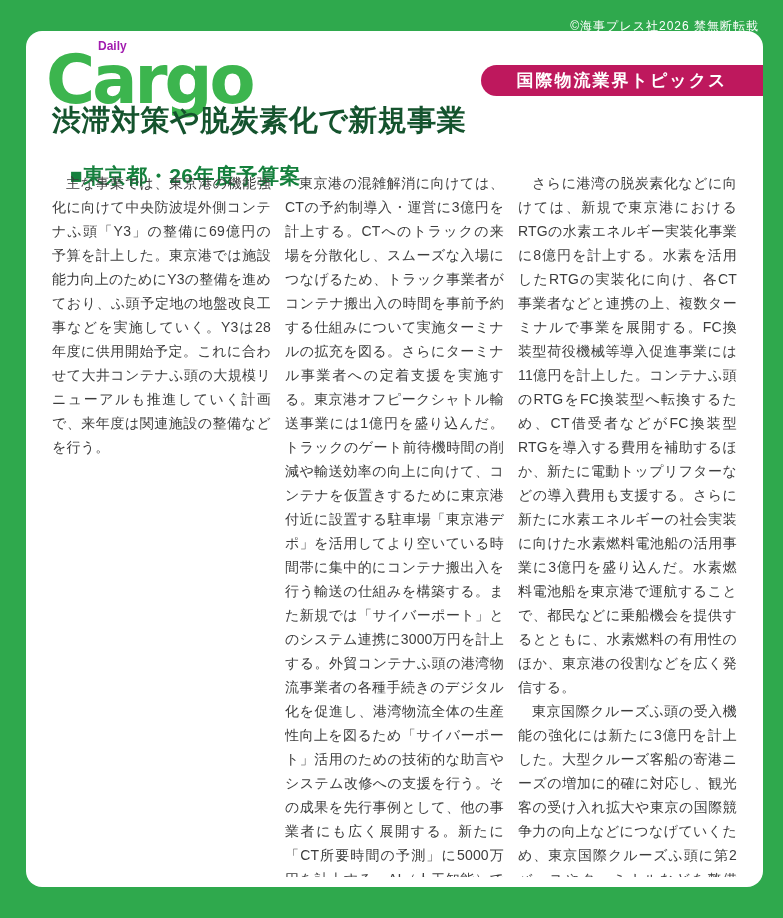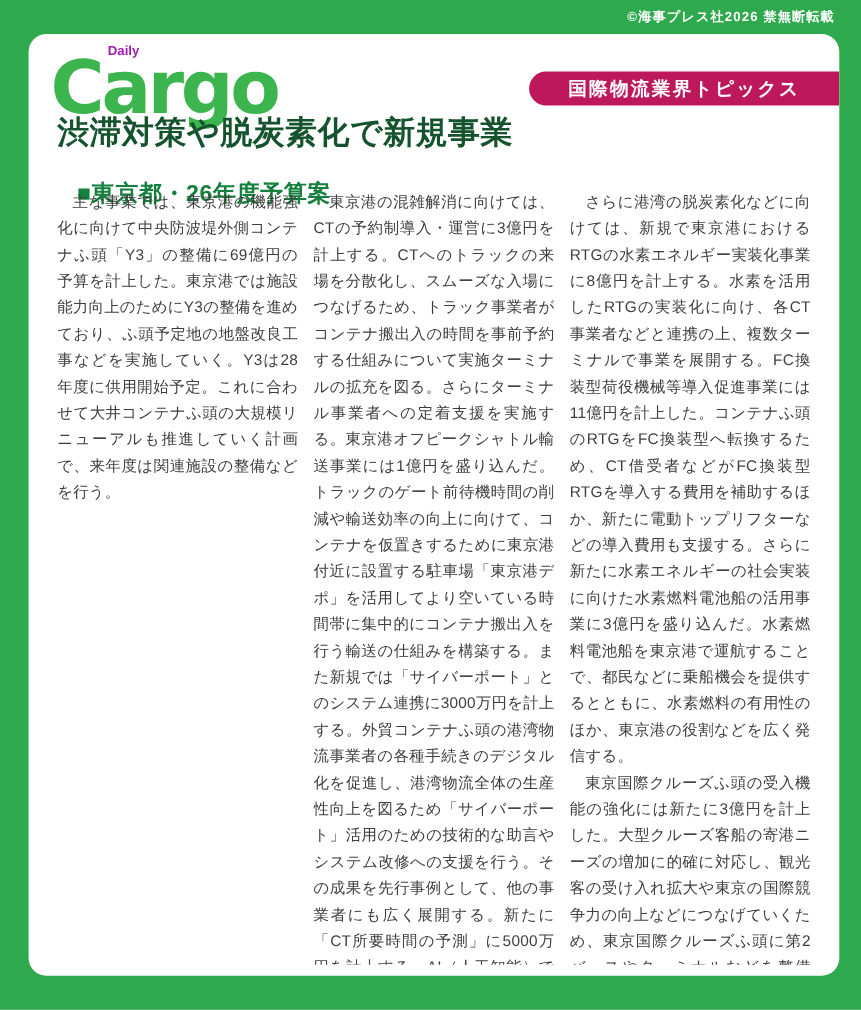--- a/index.html
+++ b/index.html
@@ -3,22 +3,22 @@
 <meta charset="utf-8">
 <style>
   html,body{margin:0;padding:0;}
   body{
     width:783px;height:918px;position:relative;
     background:#2FA94D;
     font-family:"Liberation Sans","DejaVu Sans",sans-serif;
     overflow:hidden;
   }
   .copyright{
-    position:absolute;top:7px;right:24px;
-    color:#ffffff;font-size:12px;font-weight:bold;letter-spacing:1px;
+    position:absolute;top:18px;right:24px;
+    color:#ffffff;font-size:12px;font-weight:normal;letter-spacing:1px;
   }
   .card{
     position:absolute;left:26px;top:31px;width:737px;height:856px;
     background:#ffffff;border-radius:16px;overflow:hidden;
   }
   .logo{position:absolute;top:4px;left:20px;width:220px;height:90px;}
   .logo-cargo{
     position:absolute;top:6px;left:0;
     font-family:"DejaVu Sans","Liberation Sans",sans-serif;
     font-size:67px;font-weight:bold;color:#3CB54E;letter-spacing:-3px;

